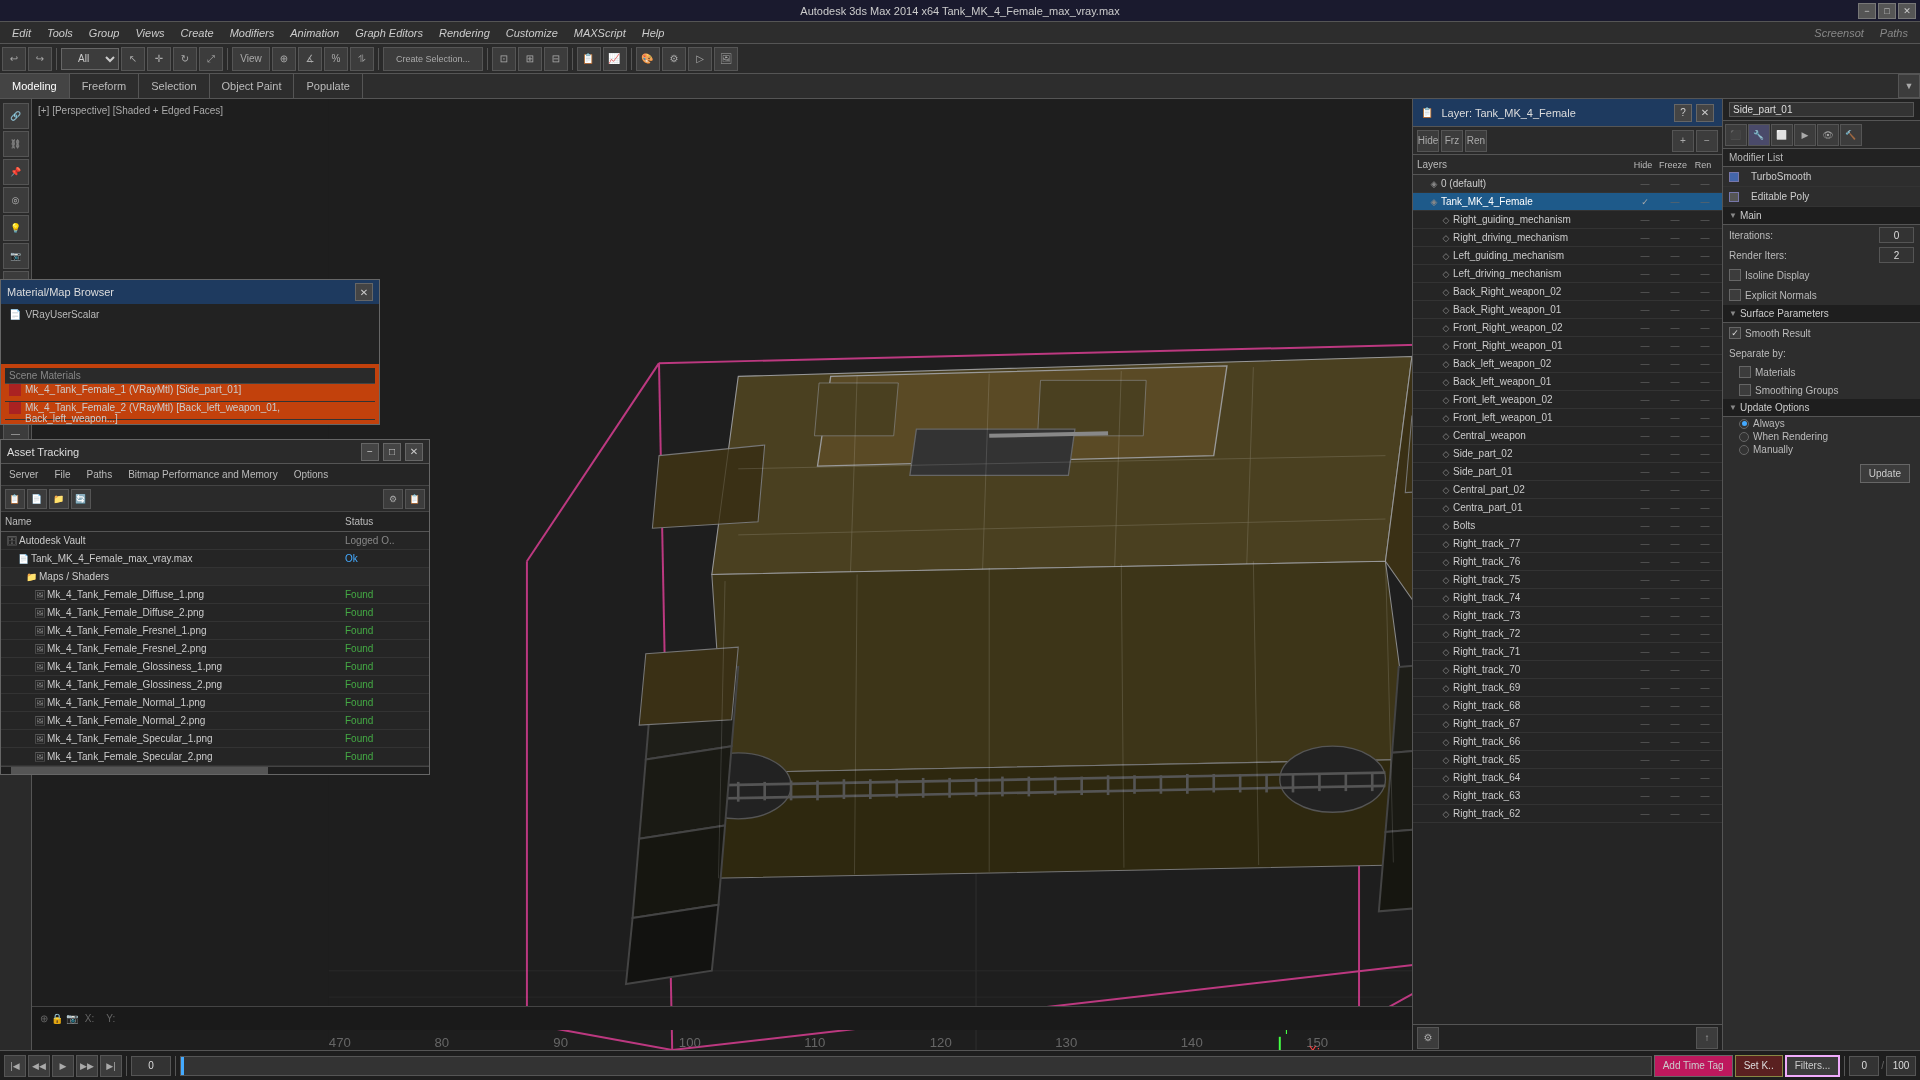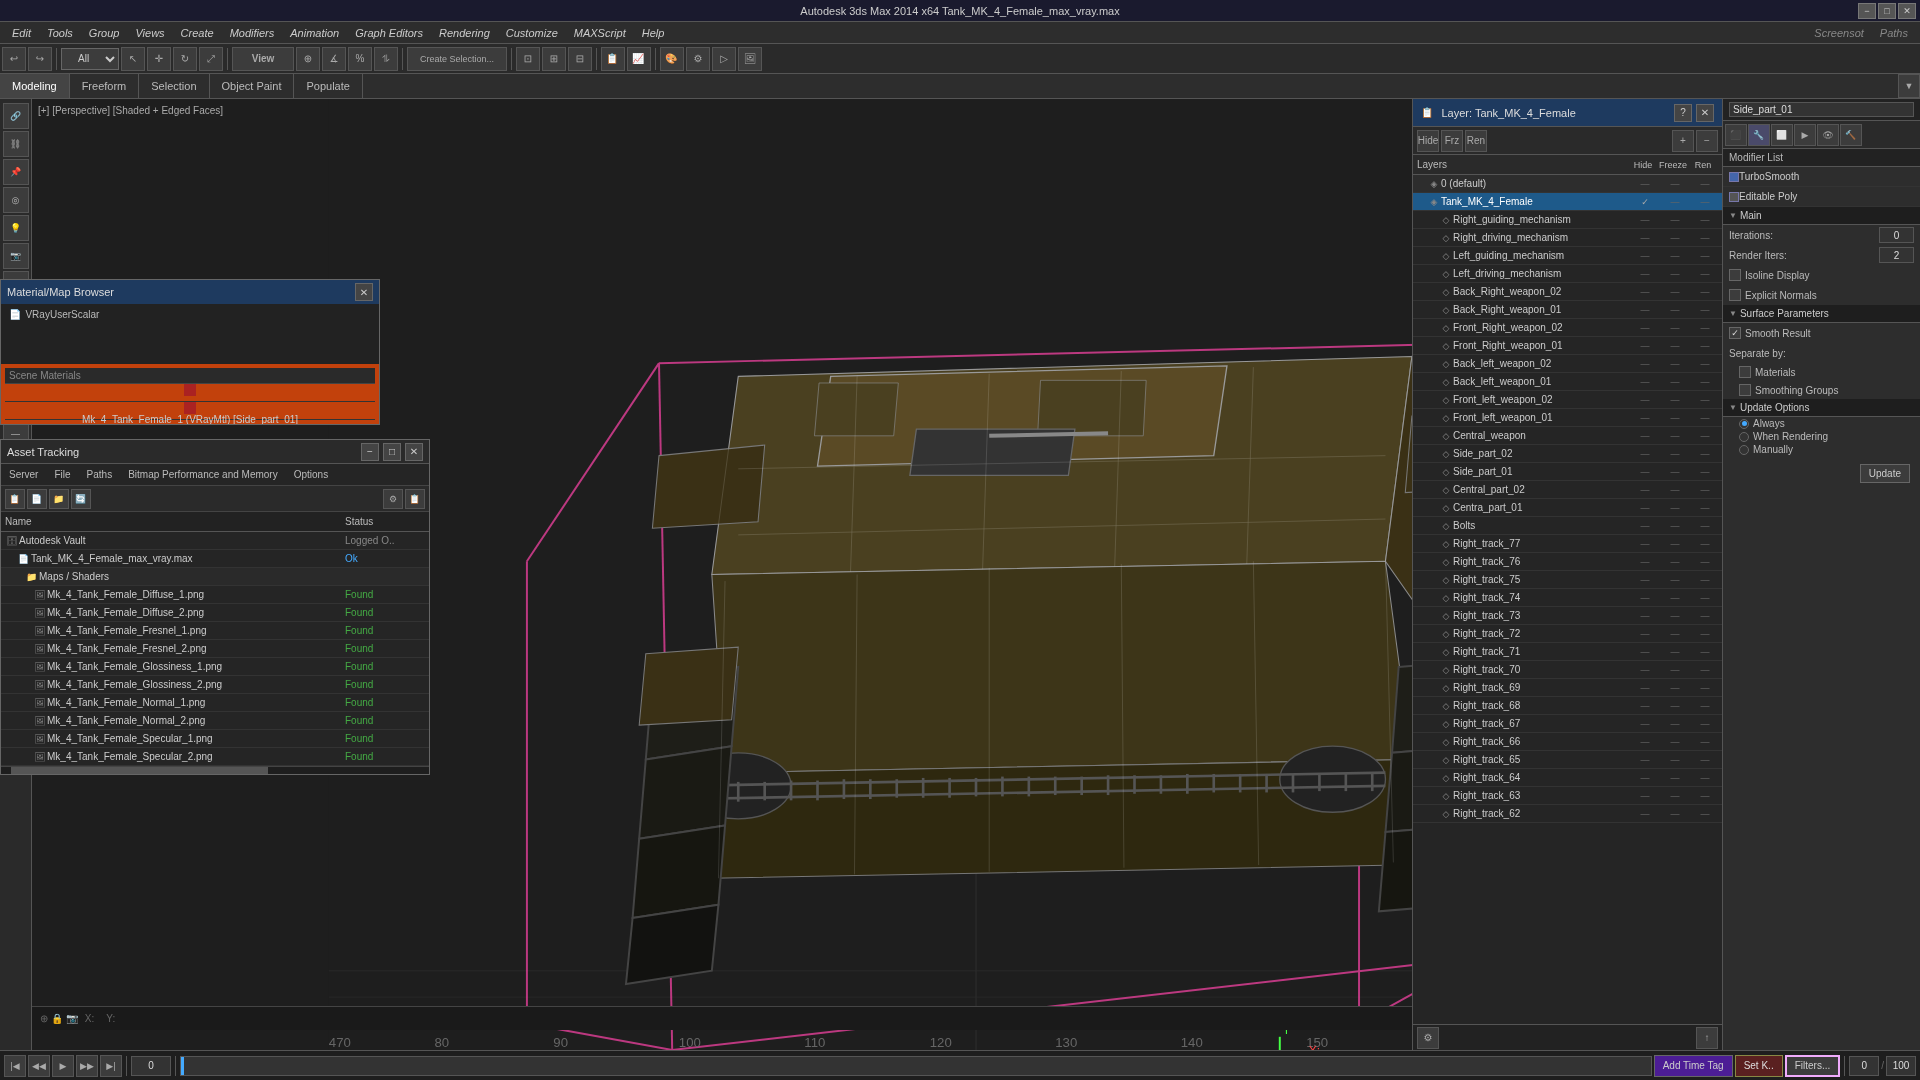--- a/index.html
+++ b/index.html
@@ -257,21 +257,21 @@
       background: #222;
       padding: 3px 6px;
       color: #bbb;
       font-size: 10px;
       border-bottom: 1px solid #555;
     }
     .modifier-item {
       display: flex;
       align-items: center;
       padding: 2px 6px;
-      gap: 0;
+      gap: 12px;
       border-bottom: 1px solid #333;
       height: 20px;
     }
     .modifier-icon { width: 10px; height: 10px; background: #558; border: 1px solid #77a; flex-shrink: 0; }
     .modifier-name { color: #ccc; font-size: 10px; }
 
     .section-header {
       background: #1e1e1e;
       padding: 3px 6px;
       color: #ccc;
@@ -419,27 +419,25 @@
     }
     .mat-section-label {
       color: #888;
       font-size: 10px;
       padding: 2px 4px;
       background: #2a2a2a;
       border-bottom: 1px solid #444;
     }
     .mat-item {
       display: flex;
-      align-items: center;
       height: 18px;
       padding: 0 4px;
-      gap: 18px;
+      gap: 4px;
       cursor: pointer;
       border-bottom: 1px solid #333;
-      flex-direction: column;
     }
     .mat-color-box { width: 12px; height: 12px; flex-shrink: 0; }
     .mat-item-name { color: #ccc; font-size: 10px; }
     .mat-browser-tree {
       padding: 4px;
       background: #222;
       flex: 1;
       overflow-y: auto;
       min-height: 60px;
     }
@@ -672,21 +670,21 @@
   <div class="tb-btn">↪</div>
   <div class="tb-separator"></div>
   <select class="tb-dropdown">
     <option>All</option>
   </select>
   <div class="tb-btn">↖</div>
   <div class="tb-btn">✛</div>
   <div class="tb-btn">↻</div>
   <div class="tb-btn">⤢</div>
   <div class="tb-separator"></div>
-  <div class="tb-btn" style="width:62px;font-weight:bold;">View</div>
+  <div class="tb-btn" style="width:38px;">View</div>
   <div class="tb-btn">⊕</div>
   <div class="tb-btn">∡</div>
   <div class="tb-btn">%</div>
   <div class="tb-btn">⥮</div>
   <div class="tb-separator"></div>
   <div class="tb-btn" style="width:100px; font-size:9px;">Create Selection...</div>
   <div class="tb-separator"></div>
   <div class="tb-btn">⊡</div>
   <div class="tb-btn">⊞</div>
   <div class="tb-btn">⊟</div>
@@ -1468,21 +1466,21 @@
   <div class="tl-separator"></div>
 
   <input class="frame-input" value="0" style="">
 
   <div class="tl-separator"></div>
 
   <div class="timeline-track">
     <div class="timeline-pos"></div>
   </div>
 
-  <button style="height:22px; background:#4c1d95; border:1px solid #666; color:#ccc; font-size:10px; padding:0 8px; cursor:pointer;">Add Time Tag</button>
+  <button style="height:22px; background:#be185d; border:1px solid #666; color:#ccc; font-size:10px; padding:0 8px; cursor:pointer;">Add Time Tag</button>
 
   <button style="height:22px; background:#5a2020; border:1px solid #884; color:#ddd; font-size:10px; padding:0 8px; cursor:pointer;">Set K..</button>
 
   <button style="height:22px; background:#3c3c3c; border:2px solid #f0abfc; color:#ccc; font-size:10px; padding:0 8px; cursor:pointer;">Filters...</button>
 
   <div class="tl-separator"></div>
 
   <input class="frame-input" value="0" style="width: 30px;">
   <span style="color:#666; font-size:10px;">/</span>
   <input class="frame-input" value="100" style="width: 30px;">

